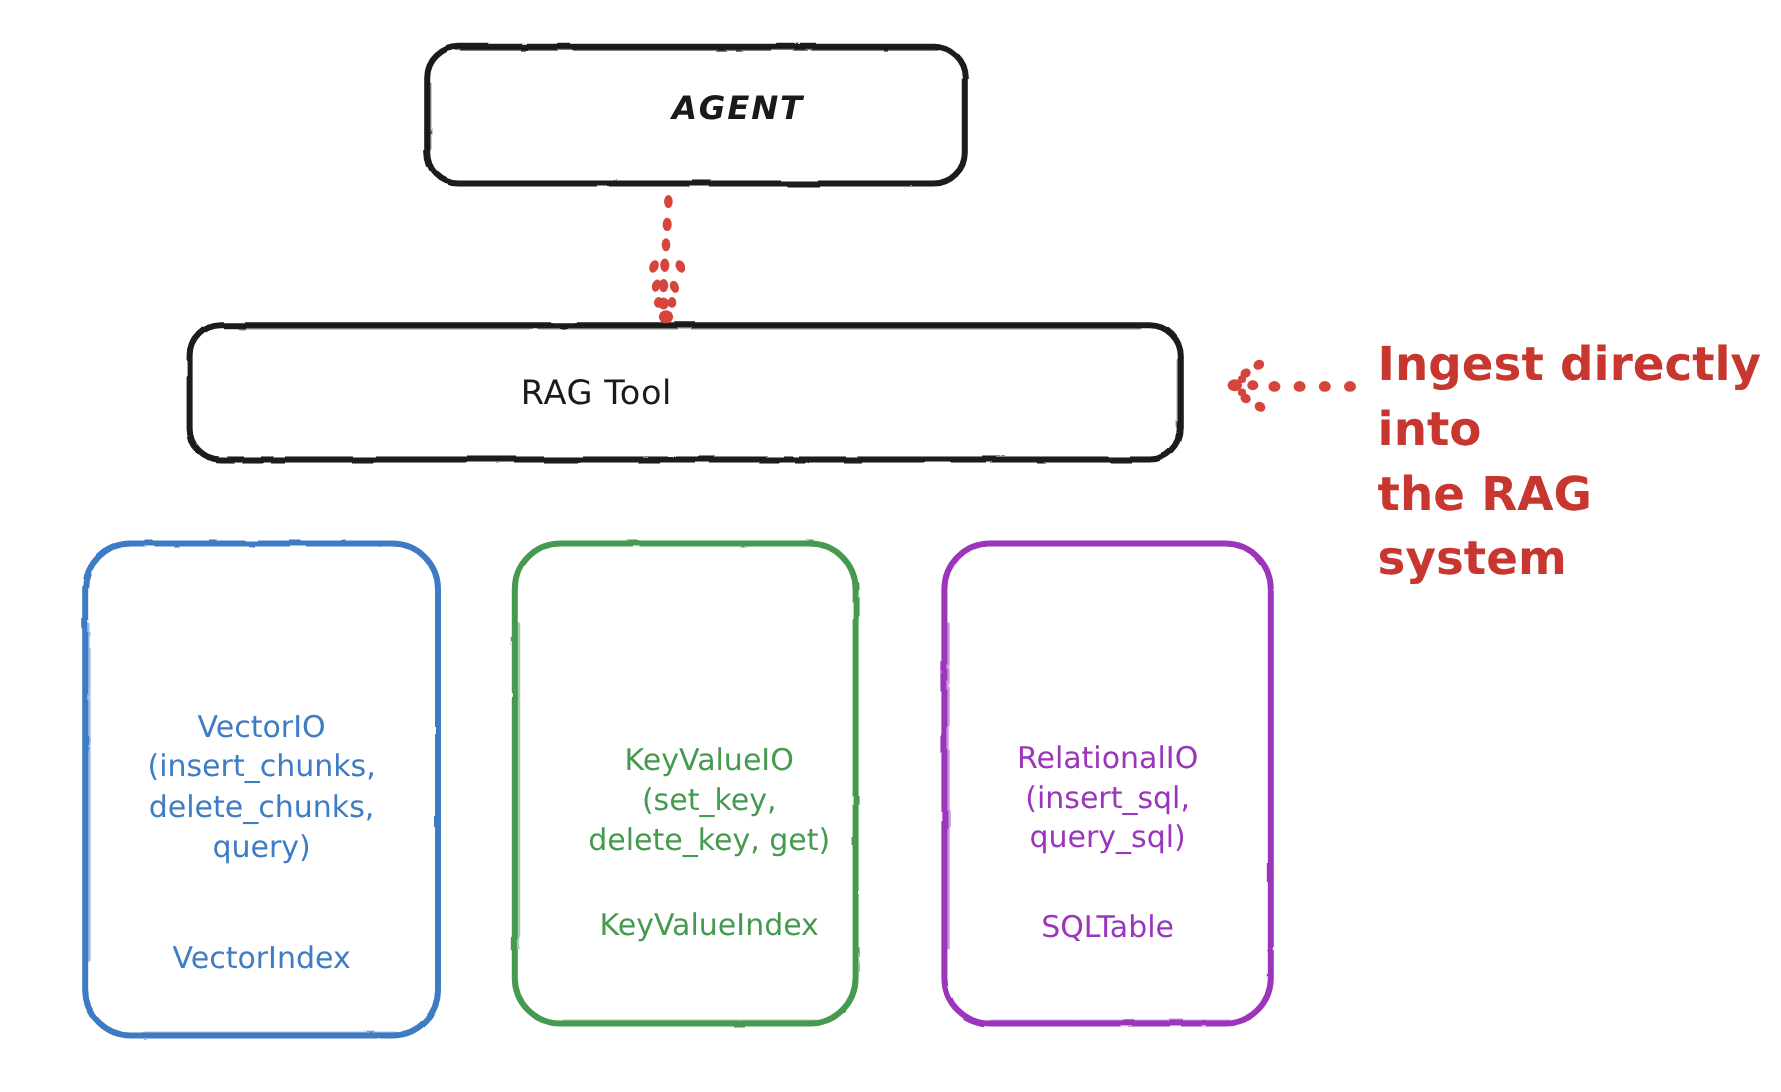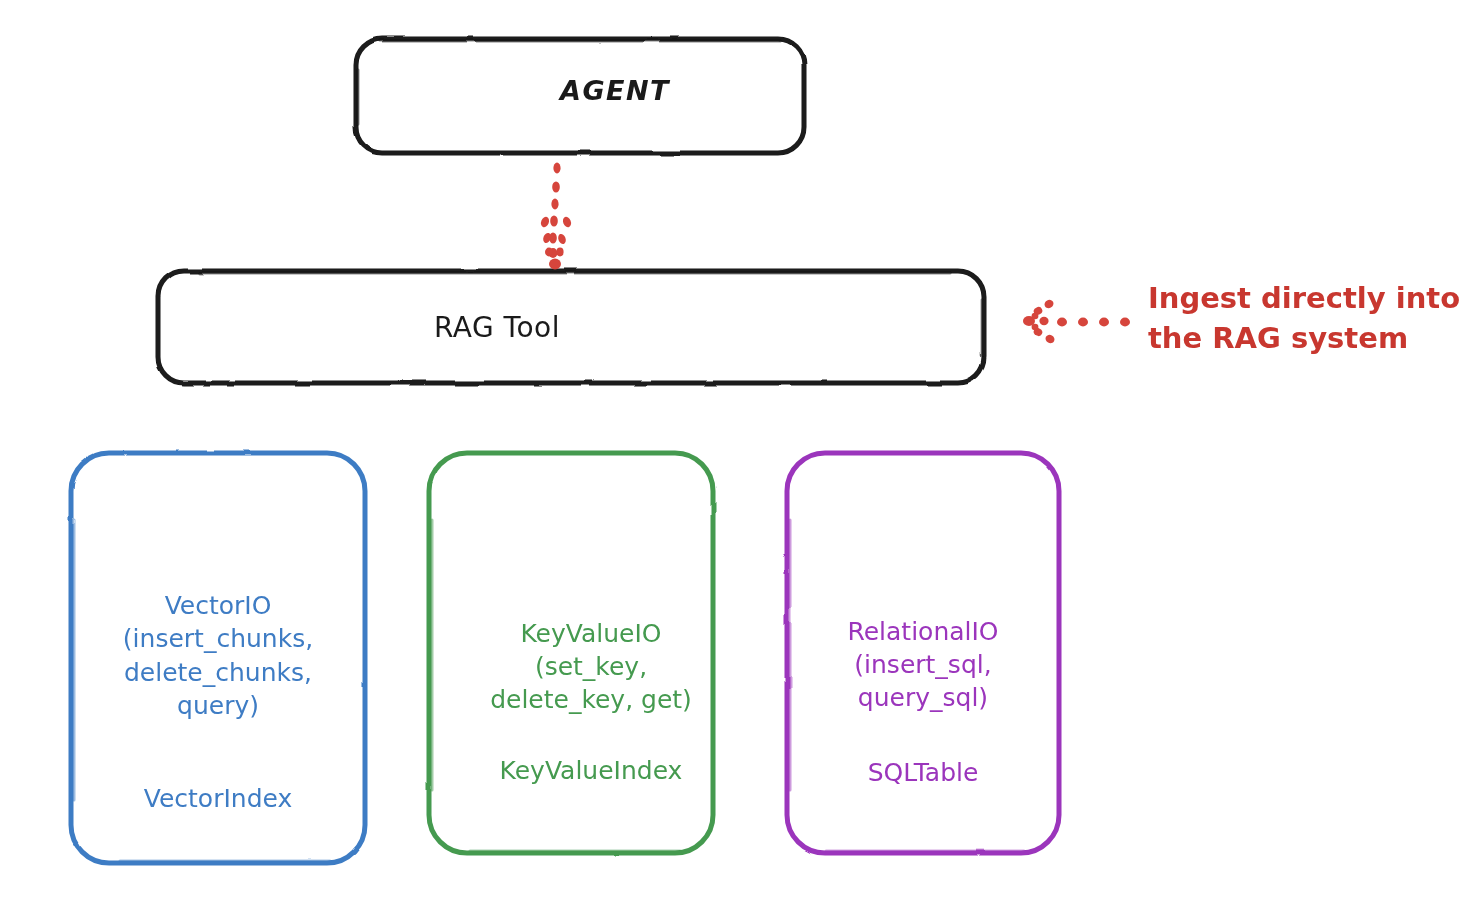--- a/index.html
+++ b/index.html
@@ -118,21 +118,21 @@
   .c-purple { color: #9b35bc; }
 
   
   .annotation {
     position: absolute;
     left: 1148px;
     top: 278px;
     width: 320px;
     text-align: left;
     font-family: "DejaVu Sans", sans-serif;
-    font-size: 29px;
+    font-size: 39px;
     line-height: 1.38;
     font-weight: 600;
     color: #c8372f;
     white-space: pre-line;
   }
 </style>
 </head>
 <body>
 
 <svg id="canvas" viewBox="0 0 1484 910" xmlns="http://www.w3.org/2000/svg" aria-hidden="true">

